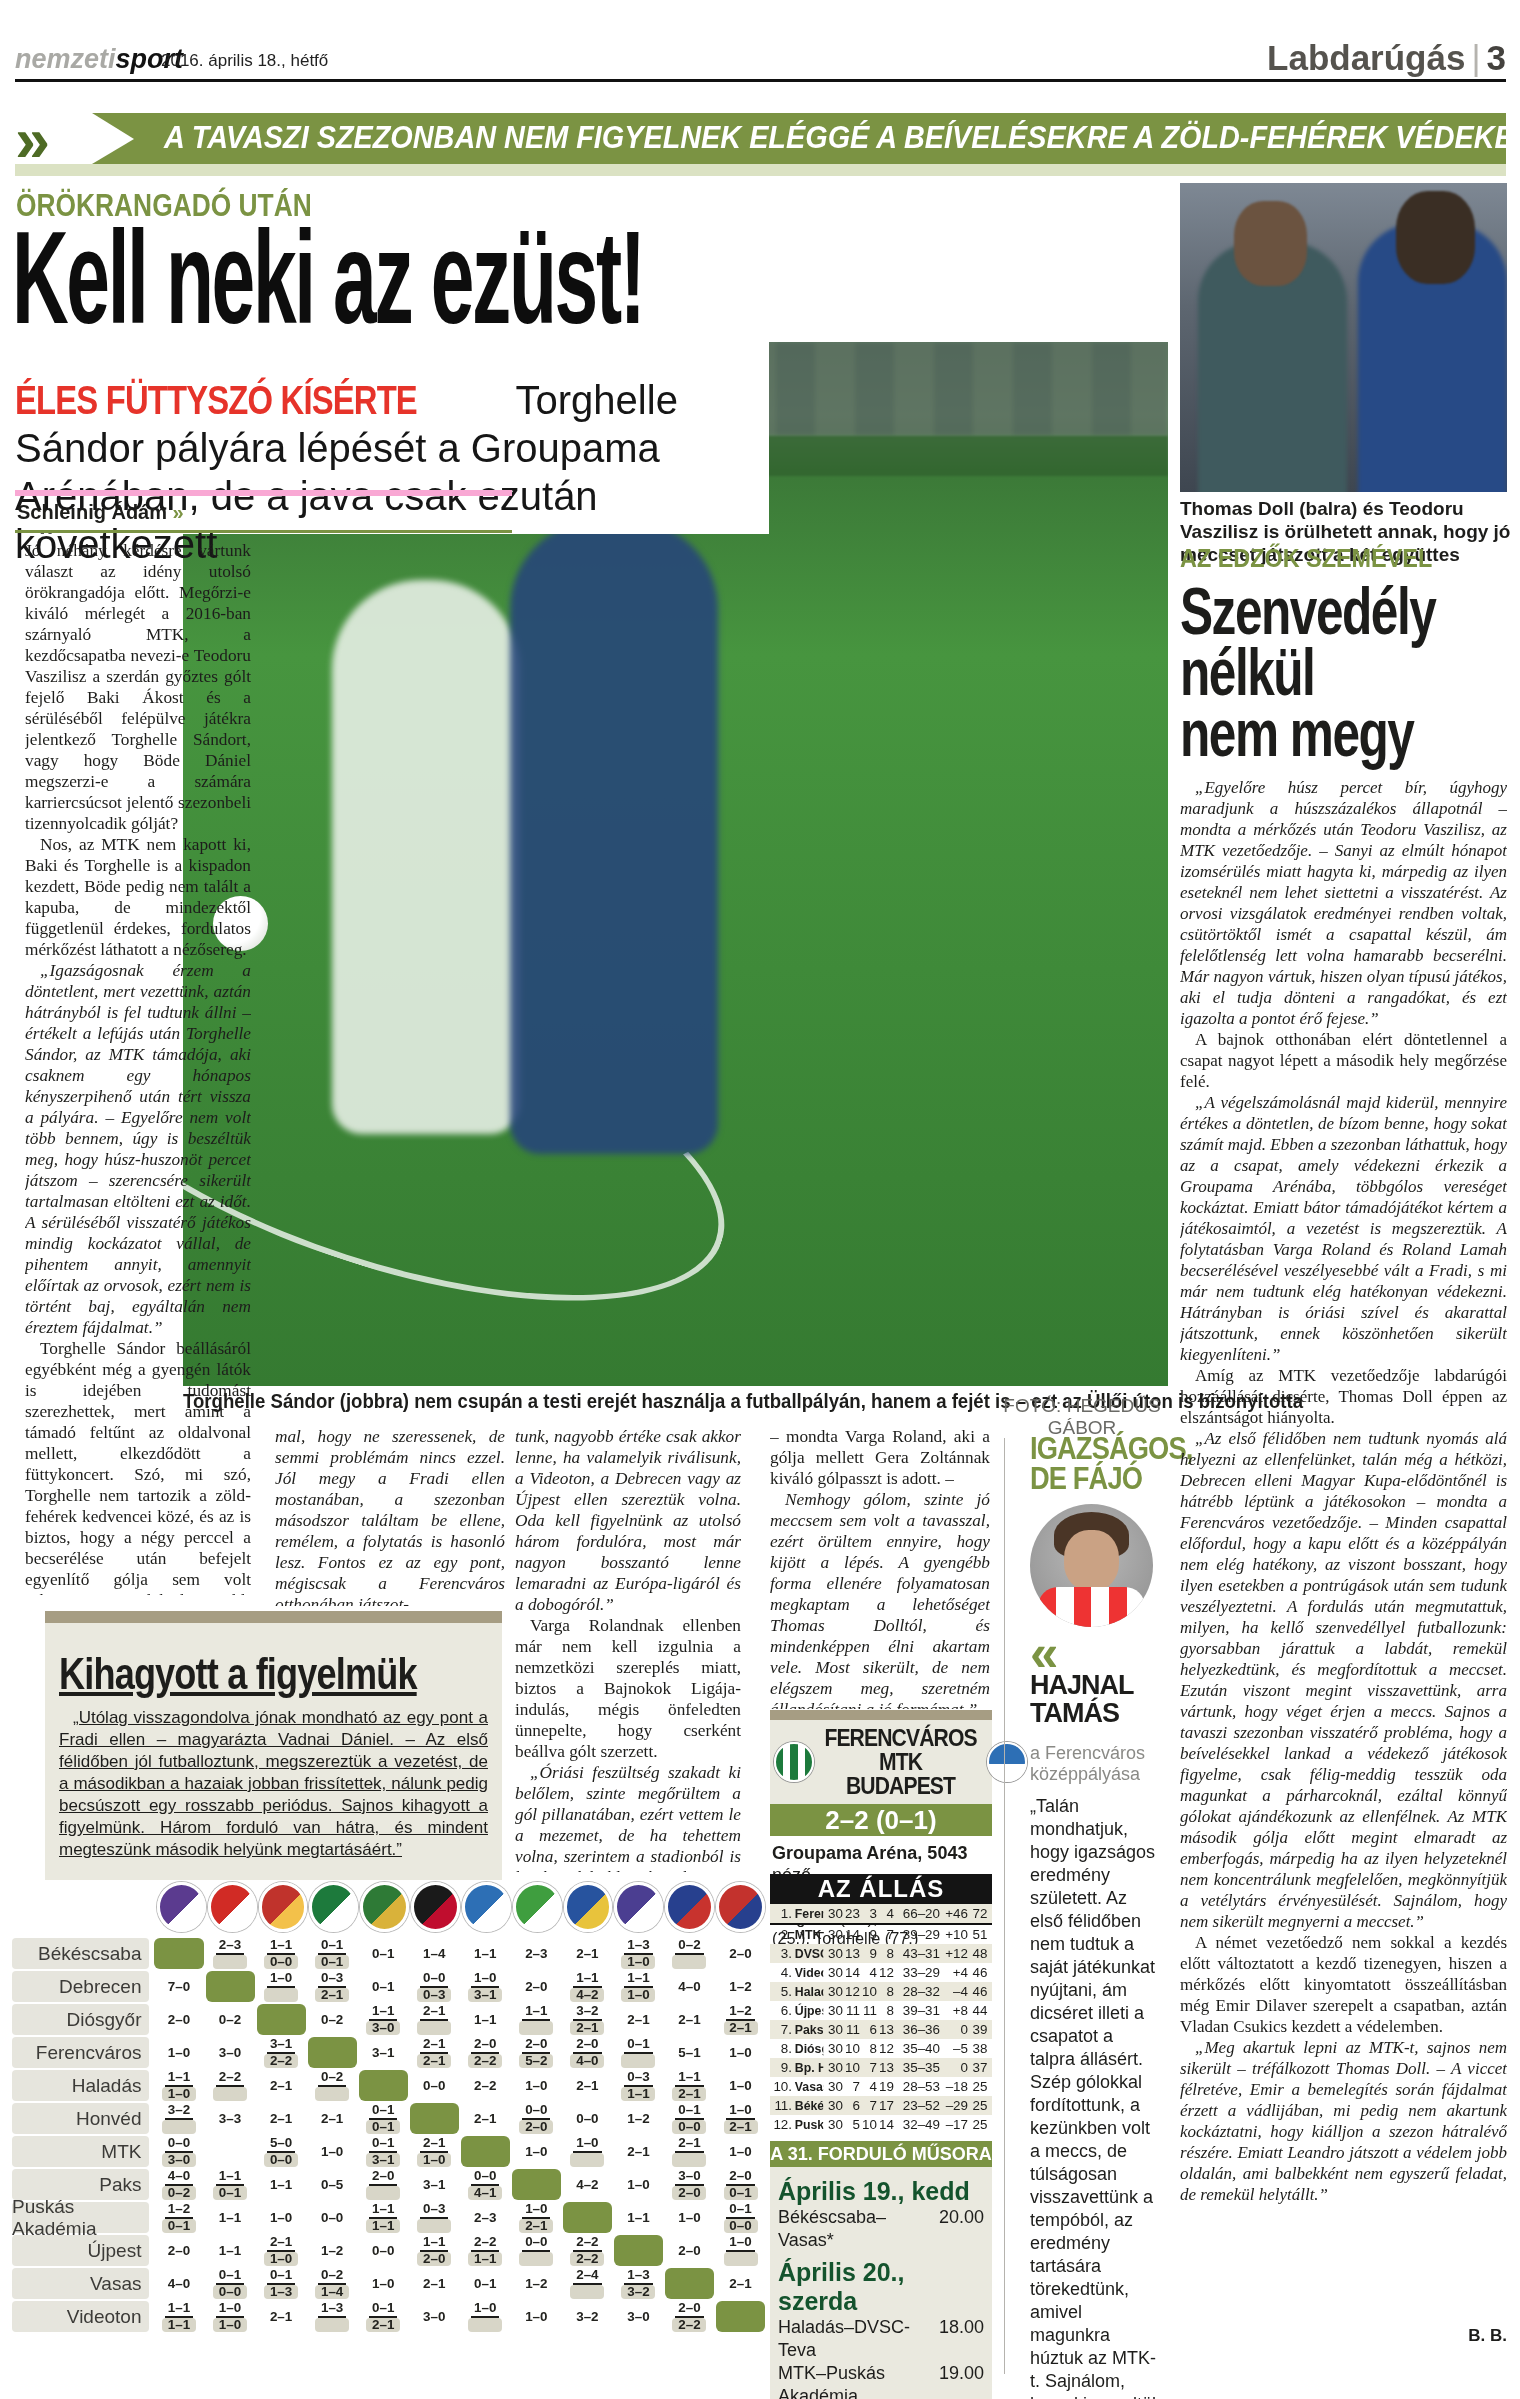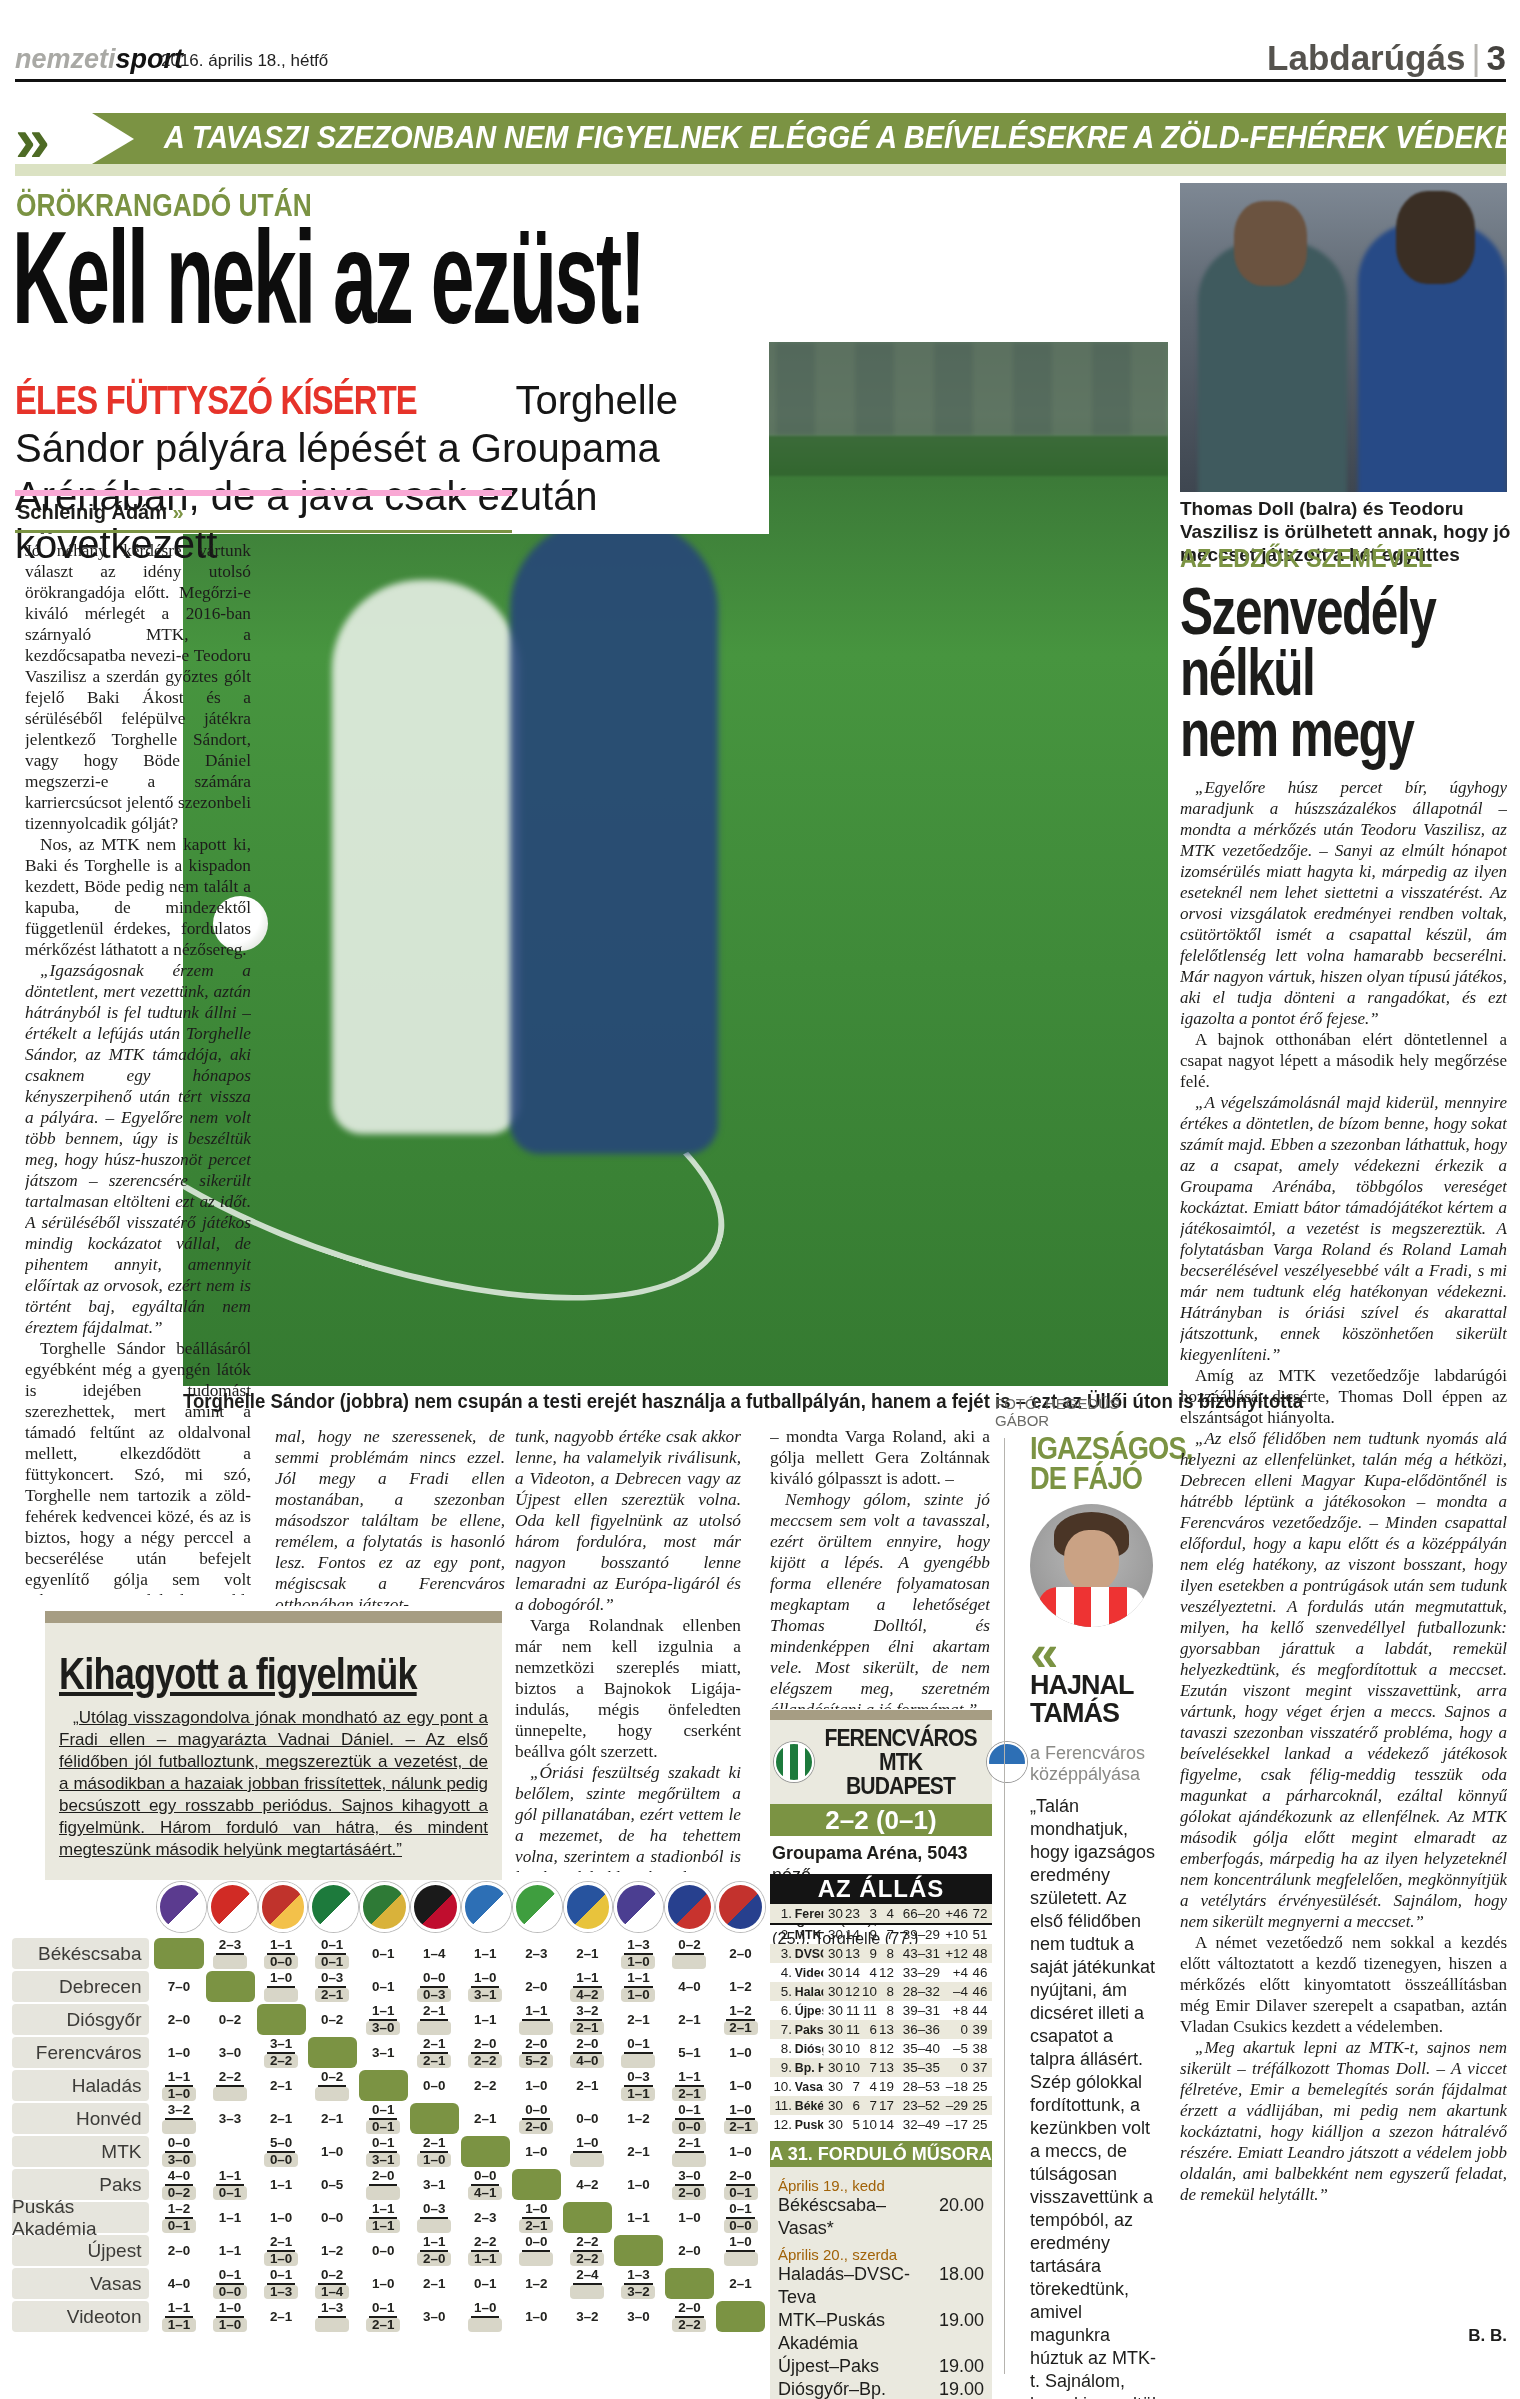--- a/index.html
+++ b/index.html
@@ -47,21 +47,21 @@
   #main-photo .arc{position:absolute;left:-149px;bottom:119px;width:693px;height:257px;border:6px solid rgba(255,255,255,.75);
      border-radius:50%;border-top-color:transparent;border-left-color:transparent;transform:rotate(18deg);}
   #main-photo .p1{position:absolute;left:149px;top:238px;width:188px;height:554px;background:rgba(240,245,238,.85);
      border-radius:89px 89px 30px 30px;filter:blur(3px);}
   #main-photo .p2{position:absolute;left:327px;top:178px;width:208px;height:634px;background:rgba(38,68,122,.88);
      border-radius:89px 89px 30px 30px;filter:blur(3px);}
   #main-photo .ball{position:absolute;left:30px;top:554px;width:55px;height:55px;border-radius:50%;
      background:radial-gradient(circle at 35% 35%,#fff 55%,#cdd3c9 100%);}
   #photo-white{left:183px;top:342px;width:586px;height:192px;background:#fff;}
   #caption{left:183px;top:1390px;width:842px;font-size:20px;font-weight:bold;transform:scaleX(.93);transform-origin:left top;white-space:nowrap;}
-  #credit{left:995px;top:1395px;width:174px;font-size:15px;color:#6a6a66;text-align:left;}
+  #credit{left:995px;top:1395px;width:174px;font-size:19px;color:#6a6a66;text-align:center;}
   #coach-photo{left:1180px;top:183px;width:327px;height:309px;overflow:hidden;
      background:linear-gradient(180deg,#7e8894 0%,#5d6670 40%,#3e4650 100%);}
   #coach-photo .c1{position:absolute;left:18px;top:59px;width:149px;height:257px;background:#3f5a5e;border-radius:59px 59px 0 0;filter:blur(2px);}
   #coach-photo .c2{position:absolute;left:178px;top:40px;width:149px;height:277px;background:#274a86;border-radius:59px 59px 0 0;filter:blur(2px);}
   #coach-photo .h1{position:absolute;left:54px;top:18px;width:73px;height:85px;background:#6b5340;border-radius:40%;filter:blur(1px);}
   #coach-photo .h2{position:absolute;left:216px;top:8px;width:79px;height:93px;background:#3a2e24;border-radius:40%;filter:blur(1px);}
   #coach-caption{left:1180px;top:497px;width:331px;font-size:19px;font-weight:bold;line-height:23px;}
   
   .colserif{font-size:17.3px;line-height:21px;overflow:hidden;}
   #col1{left:25px;top:540px;width:226px;height:1055px;}
@@ -106,21 +106,21 @@
   .st-row.first{border-bottom:2px solid #111;}
   .st-pos{width:22px;text-align:right;flex:none;}
   .st-team{flex:1;font-weight:bold;padding-left:3px;white-space:nowrap;overflow:hidden;transform:scaleX(.92);transform-origin:left;}
   .st-n{width:17px;text-align:right;flex:none;}
   .st-g{width:46px;text-align:right;flex:none;}
   .st-d{width:28px;text-align:right;flex:none;}
   .st-p{width:24px;text-align:center;flex:none;font-weight:normal;}
   #schedule{left:770px;top:2141px;width:222px;background:#eae9df;padding-bottom:8px;}
   #schedule .bar{background:#7b9343;color:#fff;font-weight:bold;font-size:18px;text-align:center;height:26px;line-height:26px;}
   #schedule .inner{padding:4px 8px 0 8px;}
-  #schedule .date{color:#a16207;font-weight:normal;font-size:15px;margin-top:6px;}
+  #schedule .date{color:#14532d;font-weight:bold;font-size:25px;margin-top:6px;}
   .fx-row{display:flex;font-size:18px;line-height:23px;}
   .fx-name{flex:1;}
   .fx-time{flex:none;}
   
   #vline{left:1004px;top:1438px;width:1px;height:936px;background:#b5b3ae;}
   #sidebar{left:1030px;top:1434px;width:133px;}
   #sidebar .title{color:#7b9343;font-weight:bold;font-size:31px;line-height:30px;letter-spacing:-1px;transform:scaleX(.88);transform-origin:left top;white-space:nowrap;}
   #sb-photo{width:123px;height:123px;border-radius:50%;margin-top:10px;position:relative;overflow:hidden;
      background:radial-gradient(circle at 50% 40%,#b9b9b9 0%,#9a9a9a 70%,#8a8a8a 100%);}
   #sb-photo .hair{position:absolute;left:24px;top:8px;width:75px;height:46px;background:#4a3526;border-radius:50% 50% 30% 30%;}

